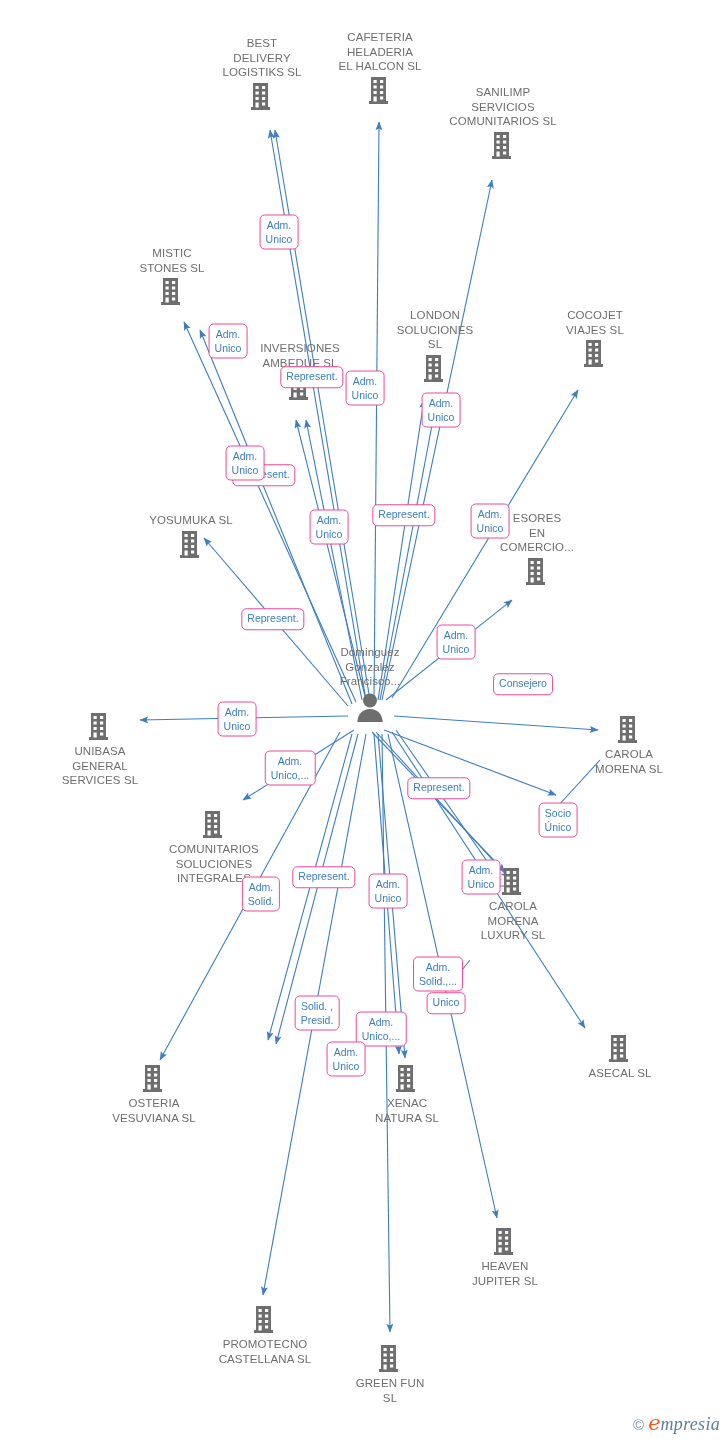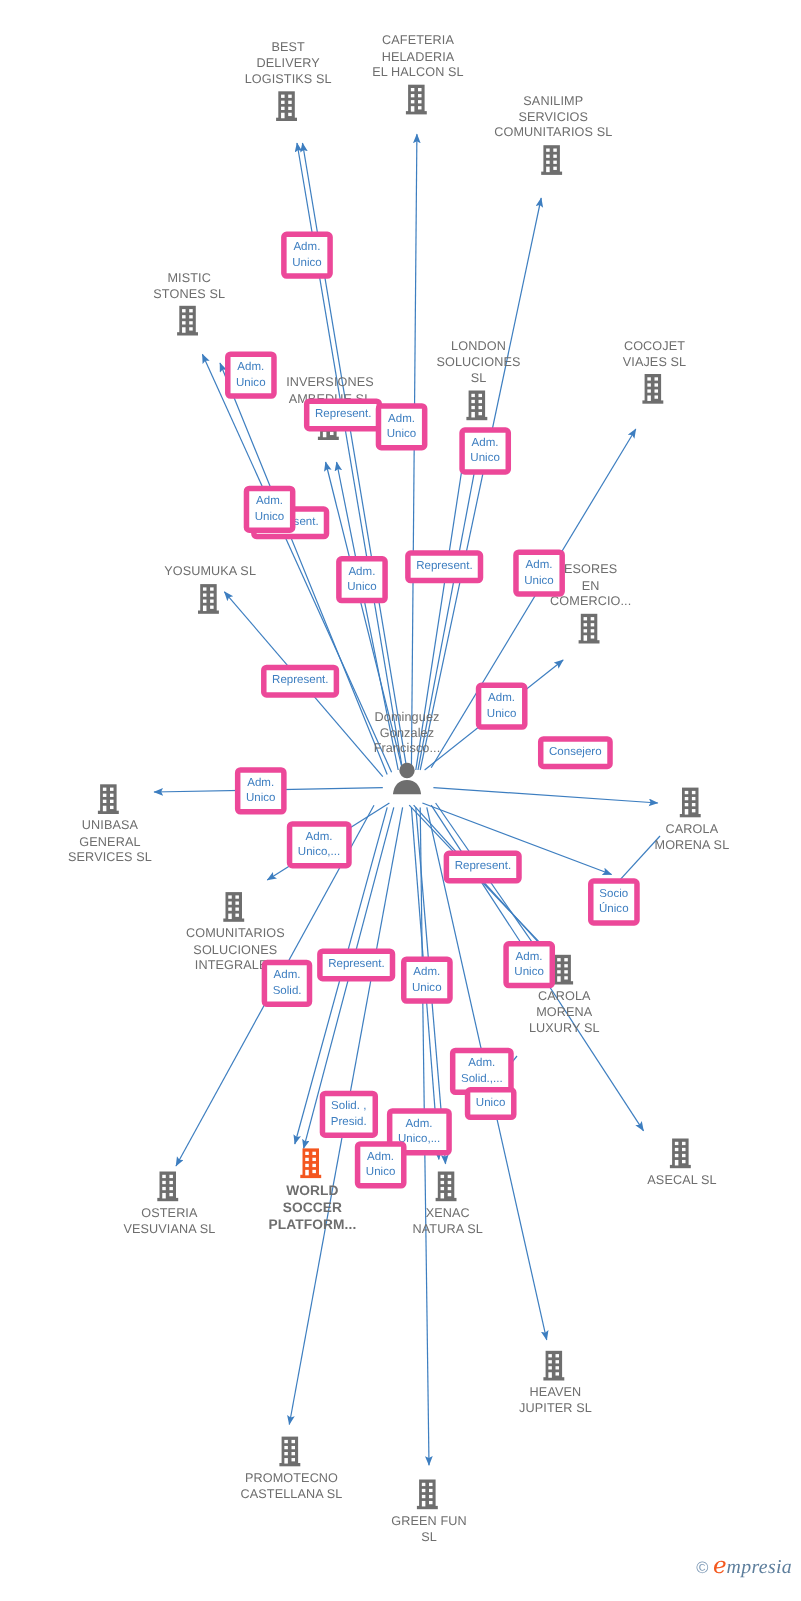--- a/index.html
+++ b/index.html
@@ -38,21 +38,21 @@
   .node.highlight .lbl{color:#6e6e6e;font-weight:bold;font-size:12.5px;line-height:15.5px;}
 
   
   .node.person .ico svg{display:block;margin:0 auto;}
 
   
   .elabel{
     position:absolute;
     z-index:6;
     background:#ffffff;
-    border:5px solid #ec4899;
+    border:1px solid #ec4899;
     border-radius:5px;
     color:#3d7ec0;
     font-size:10.5px;
     line-height:13.5px;
     text-align:center;
     padding:3px 5px;
     white-space:pre-line;
     transform:translate(-50%,-50%);
     box-sizing:border-box;
   }
@@ -479,43 +479,20 @@
             <rect x="13" y="15" width="3.2" height="3"></rect>
             <rect x="6.5" y="20.5" width="3.2" height="5"></rect>
             <rect x="13" y="20.5" width="3.2" height="3"></rect>
           </g>
         </svg>
     </span>
     <span class="lbl">OSTERIA
 VESUVIANA SL</span>
   </div>
 
-  <div class="node highlight" style="left:284px;top:1043px;">
-    <span class="ico">
-      <svg width="26" height="30" viewBox="0 0 26 30">
-          <g fill="#f4561f">
-            <rect x="4" y="1" width="15" height="25"></rect>
-            <rect x="2" y="25" width="19" height="3"></rect>
-          </g>
-          <g fill="#ffffff">
-            <rect x="6.5" y="4" width="3.2" height="3"></rect>
-            <rect x="13" y="4" width="3.2" height="3"></rect>
-            <rect x="6.5" y="9.5" width="3.2" height="3"></rect>
-            <rect x="13" y="9.5" width="3.2" height="3"></rect>
-            <rect x="6.5" y="15" width="3.2" height="3"></rect>
-            <rect x="13" y="15" width="3.2" height="3"></rect>
-            <rect x="6.5" y="20.5" width="3.2" height="5"></rect>
-            <rect x="13" y="20.5" width="3.2" height="3"></rect>
-          </g>
-        </svg>
-    </span>
-    <span class="lbl">WORLD
-SOCCER
-PLATFORM...</span>
-  </div>
 
   <div class="node" style="left:407px;top:1064px;">
     <span class="ico">
       <svg width="26" height="30" viewBox="0 0 26 30">
           <g fill="#6e6e6e">
             <rect x="4" y="1" width="15" height="25"></rect>
             <rect x="2" y="25" width="19" height="3"></rect>
           </g>
           <g fill="#ffffff">
             <rect x="6.5" y="4" width="3.2" height="3"></rect>

